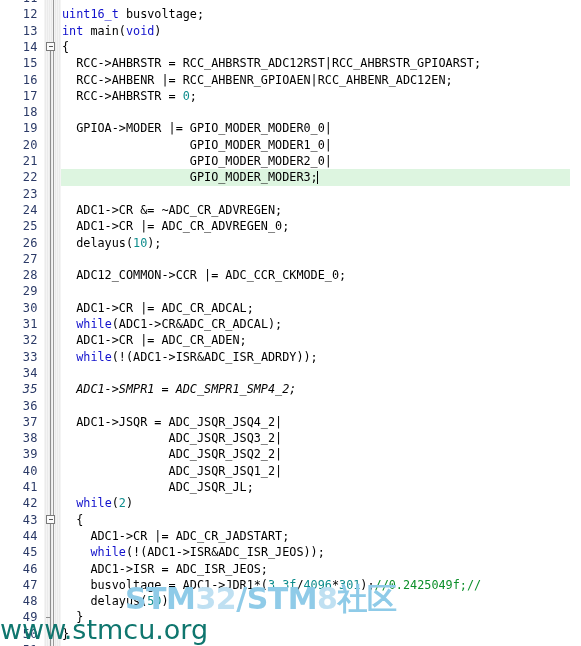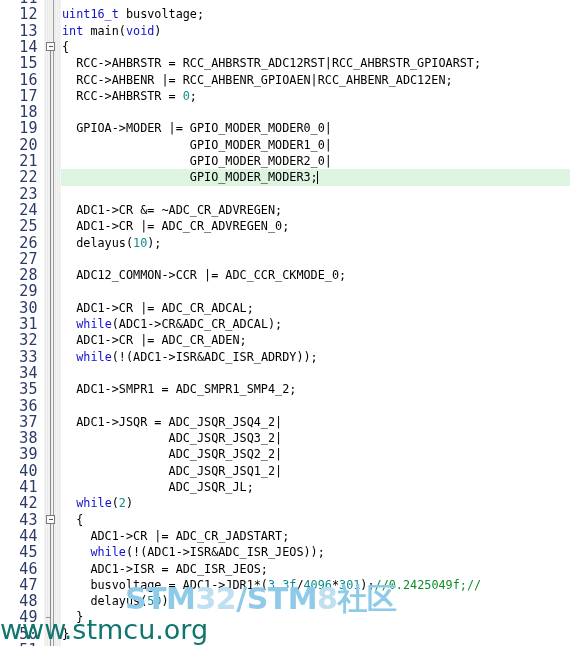--- a/index.html
+++ b/index.html
@@ -79,21 +79,21 @@
     z-index: 0;
   }
   .lineno {
     position: absolute;
     left: 0;
     top: 0;
     width: 38px;
     text-align: right;
     color: #2b3a67;
     font-family: "DejaVu Sans Mono", "Liberation Mono", monospace;
-    font-size: 15px;
+    font-size: 12px;
     letter-spacing: 0.4px;
     z-index: 4;
   }
   .code {
     position: absolute;
     left: 62px;
     top: 0;
     font-family: "DejaVu Sans Mono", "Liberation Mono", monospace;
     font-size: 11.8px;
     color: #000000;
@@ -210,21 +210,21 @@
       <div class="row" style="position: absolute; left: 0px; top: 218.2px; width: 581px;"><div class="lineno">25</div><div class="code">  ADC1-&gt;CR |= ADC_CR_ADVREGEN_0;</div></div>
       <div class="row" style="position: absolute; left: 0px; top: 234.5px; width: 581px;"><div class="lineno">26</div><div class="code">  delayus(<span class="tok-num">10</span>);</div></div>
       <div class="row" style="position: absolute; left: 0px; top: 250.8px; width: 581px;"><div class="lineno">27</div><div class="code"></div></div>
       <div class="row" style="position: absolute; left: 0px; top: 267.1px; width: 581px;"><div class="lineno">28</div><div class="code">  ADC12_COMMON-&gt;CCR |= ADC_CCR_CKMODE_0;</div></div>
       <div class="row" style="position: absolute; left: 0px; top: 283.4px; width: 581px;"><div class="lineno">29</div><div class="code"></div></div>
       <div class="row" style="position: absolute; left: 0px; top: 299.7px; width: 581px;"><div class="lineno">30</div><div class="code">  ADC1-&gt;CR |= ADC_CR_ADCAL;</div></div>
       <div class="row" style="position: absolute; left: 0px; top: 316px; width: 581px;"><div class="lineno">31</div><div class="code">  <span class="tok-kw">while</span>(ADC1-&gt;CR&amp;ADC_CR_ADCAL);</div></div>
       <div class="row" style="position: absolute; left: 0px; top: 332.3px; width: 581px;"><div class="lineno">32</div><div class="code">  ADC1-&gt;CR |= ADC_CR_ADEN;</div></div>
       <div class="row" style="position: absolute; left: 0px; top: 348.6px; width: 581px;"><div class="lineno">33</div><div class="code">  <span class="tok-kw">while</span>(!(ADC1-&gt;ISR&amp;ADC_ISR_ADRDY));</div></div>
       <div class="row" style="position: absolute; left: 0px; top: 364.9px; width: 581px;"><div class="lineno">34</div><div class="code"></div></div>
-      <div class="row" style="position: absolute; left: 0px; top: 381.2px; width: 483px;"><div class="lineno">35</div><div class="code">  ADC1-&gt;SMPR1 = ADC_SMPR1_SMP4_2;</div></div>
+      <div class="row" style="position: absolute; left: 0px; top: 381.2px; width: 483px; font-style: italic;"><div class="lineno">35</div><div class="code">  ADC1-&gt;SMPR1 = ADC_SMPR1_SMP4_2;</div></div>
       <div class="row" style="position: absolute; left: 0px; top: 397.5px; width: 581px;"><div class="lineno">36</div><div class="code"></div></div>
       <div class="row" style="position: absolute; left: 0px; top: 413.8px; width: 581px;"><div class="lineno">37</div><div class="code">  ADC1-&gt;JSQR = ADC_JSQR_JSQ4_2|</div></div>
       <div class="row" style="position: absolute; left: 0px; top: 430.1px; width: 581px;"><div class="lineno">38</div><div class="code">               ADC_JSQR_JSQ3_2|</div></div>
       <div class="row" style="position: absolute; left: 0px; top: 446.4px; width: 581px;"><div class="lineno">39</div><div class="code">               ADC_JSQR_JSQ2_2|</div></div>
       <div class="row" style="position: absolute; left: 0px; top: 462.7px; width: 581px;"><div class="lineno">40</div><div class="code">               ADC_JSQR_JSQ1_2|</div></div>
       <div class="row" style="position: absolute; left: 0px; top: 479px; width: 581px;"><div class="lineno">41</div><div class="code">               ADC_JSQR_JL;</div></div>
       <div class="row" style="position: absolute; left: 0px; top: 495.3px; width: 581px;"><div class="lineno">42</div><div class="code">  <span class="tok-kw">while</span>(<span class="tok-num">2</span>)</div></div>
       <div class="row" style="position: absolute; left: 0px; top: 511.6px; width: 581px;"><div class="lineno">43</div><div class="code">  {</div></div>
       <div class="row" style="position: absolute; left: 0px; top: 527.9px; width: 581px;"><div class="lineno">44</div><div class="code">    ADC1-&gt;CR |= ADC_CR_JADSTART;</div></div>
       <div class="row" style="position: absolute; left: 0px; top: 544.2px; width: 581px;"><div class="lineno">45</div><div class="code">    <span class="tok-kw">while</span>(!(ADC1-&gt;ISR&amp;ADC_ISR_JEOS));</div></div>

